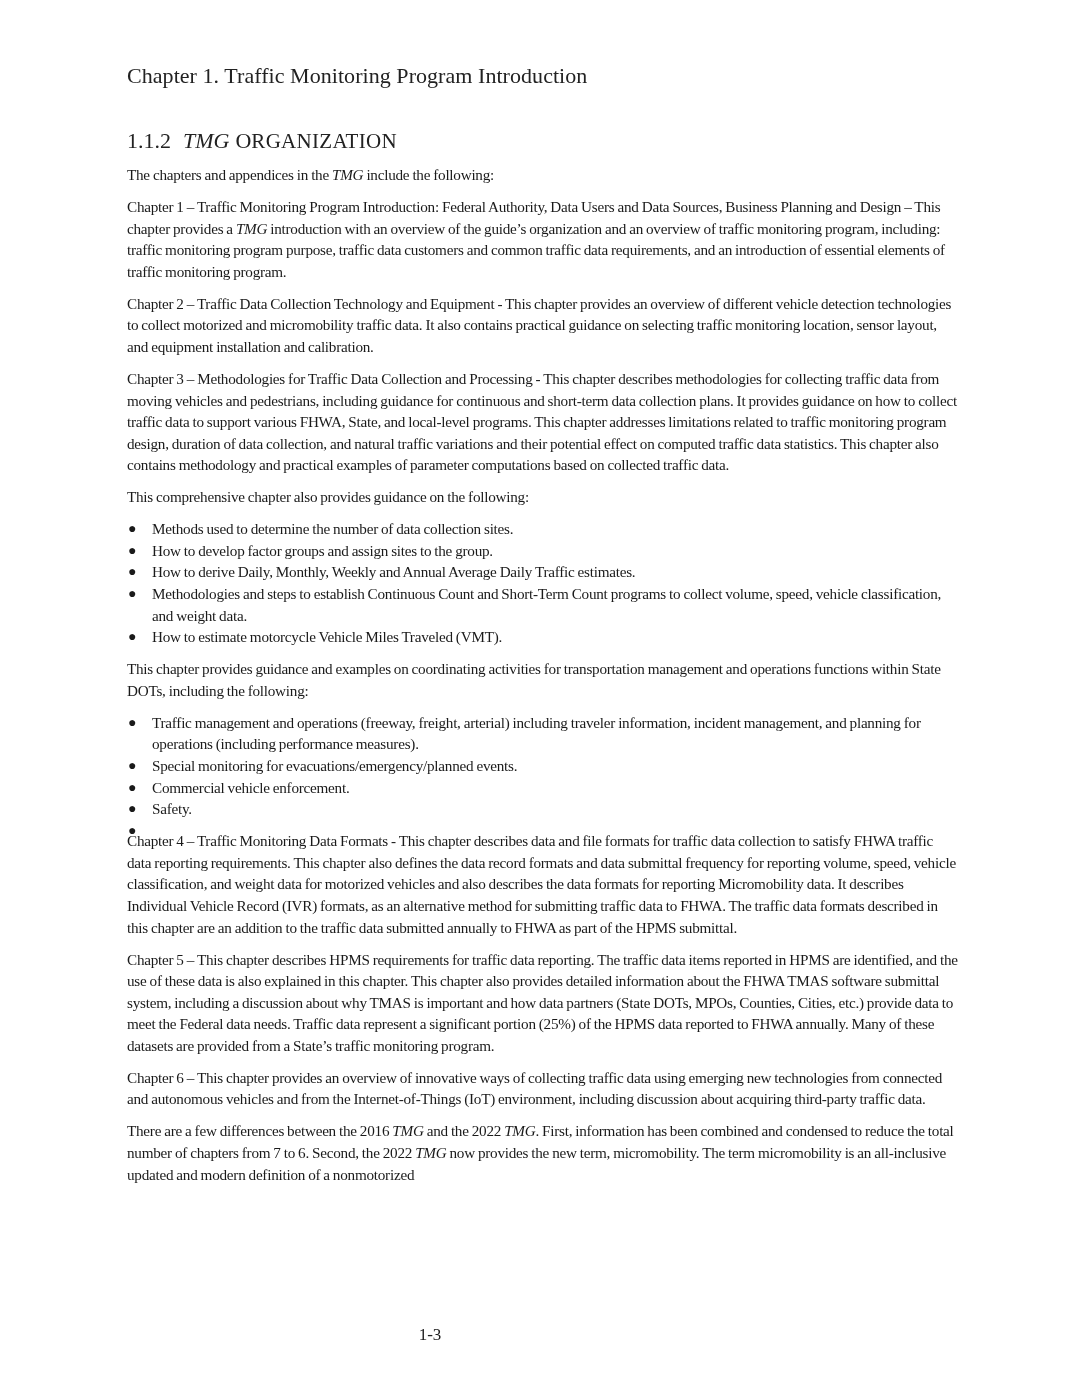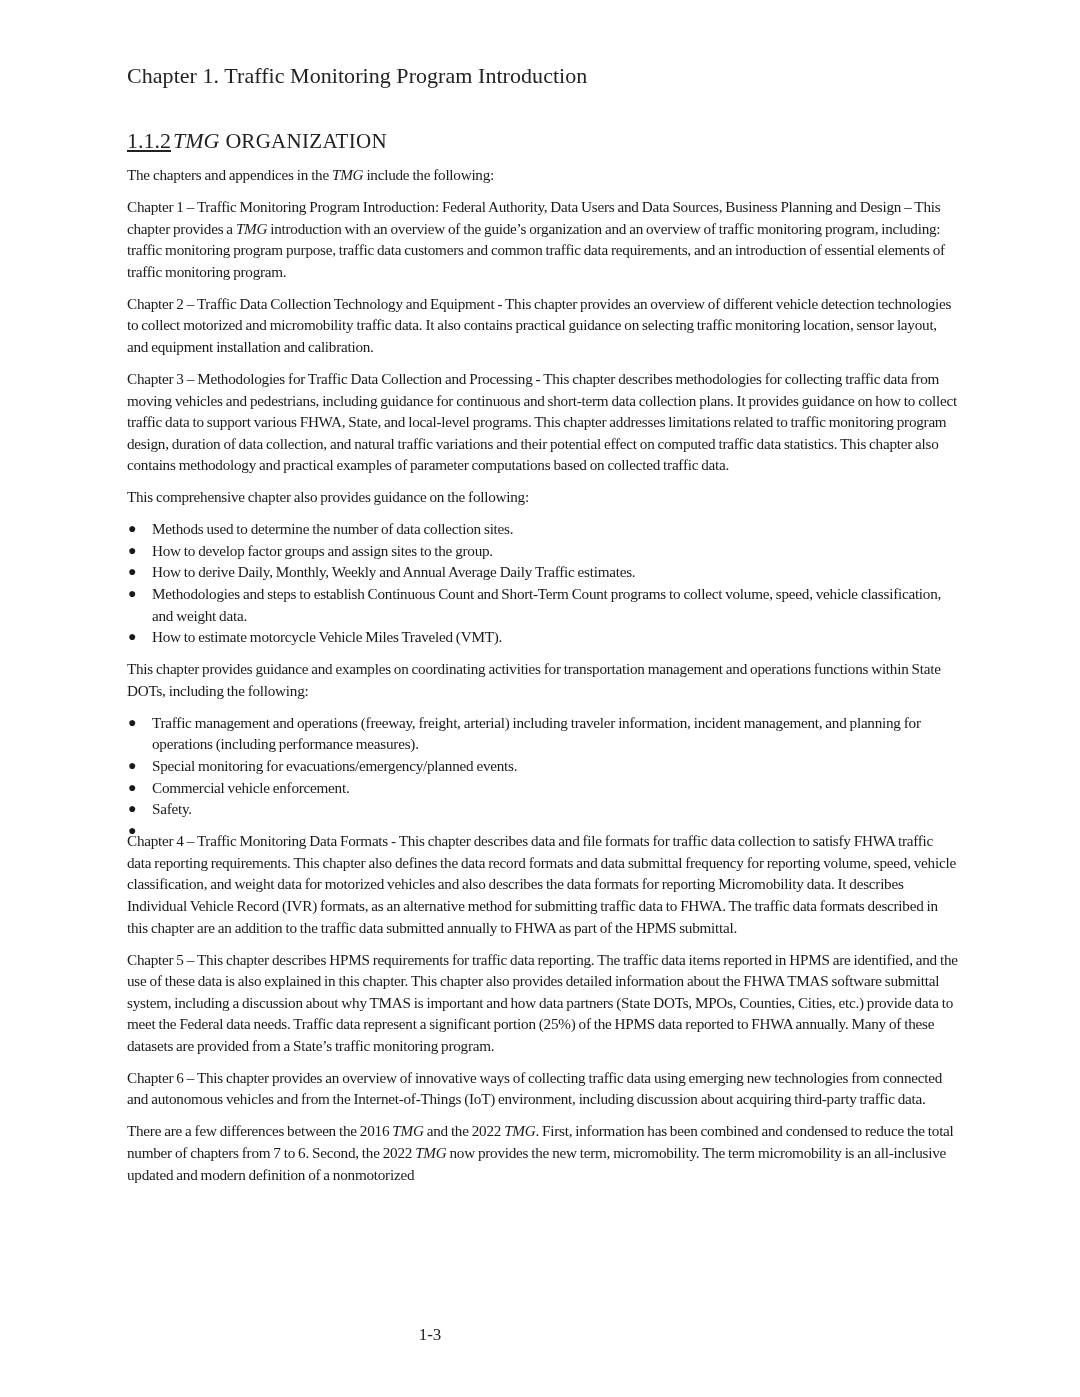--- a/index.html
+++ b/index.html
@@ -25,21 +25,21 @@
     }
     .section-heading {
       position: absolute;
       left: 127px;
       top: 128px;
       font-family: "Liberation Serif", "DejaVu Serif", serif;
       font-size: 22px;
       color: #222;
       white-space: nowrap;
     }
-    .section-heading .num { margin-right: 2px; text-decoration: underline; }
+    .section-heading .num { margin-right: 12px; }
     .section-heading .tmg { font-style: italic; margin-right: 6px; }
     .section-heading .sc-big { font-size: 22px; }
     .section-heading .sc-small { font-size: 21px; letter-spacing: 0.3px; }
 
     .content {
       position: absolute;
       left: 127px;
       top: 164px;
       width: 832px;
       font-family: Liberation Serif, serif;

